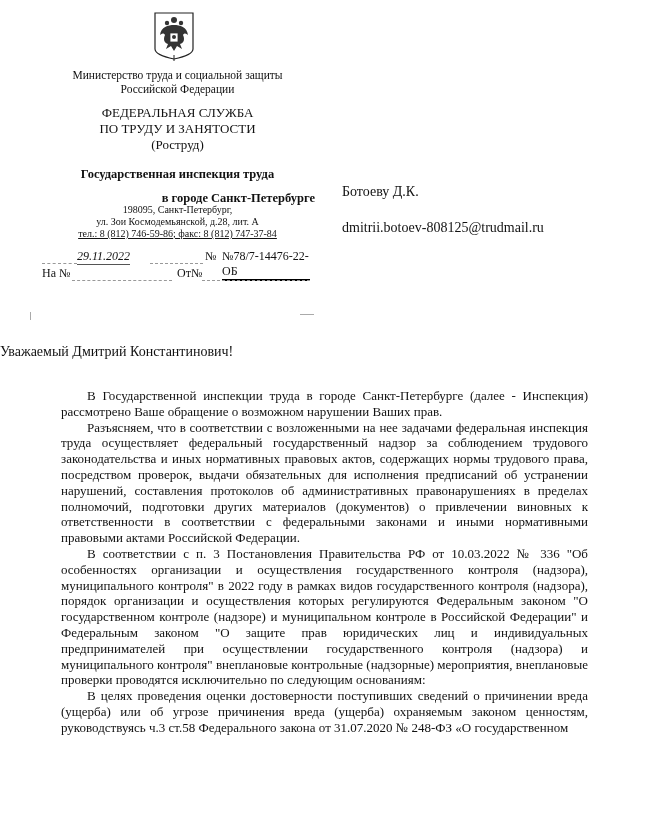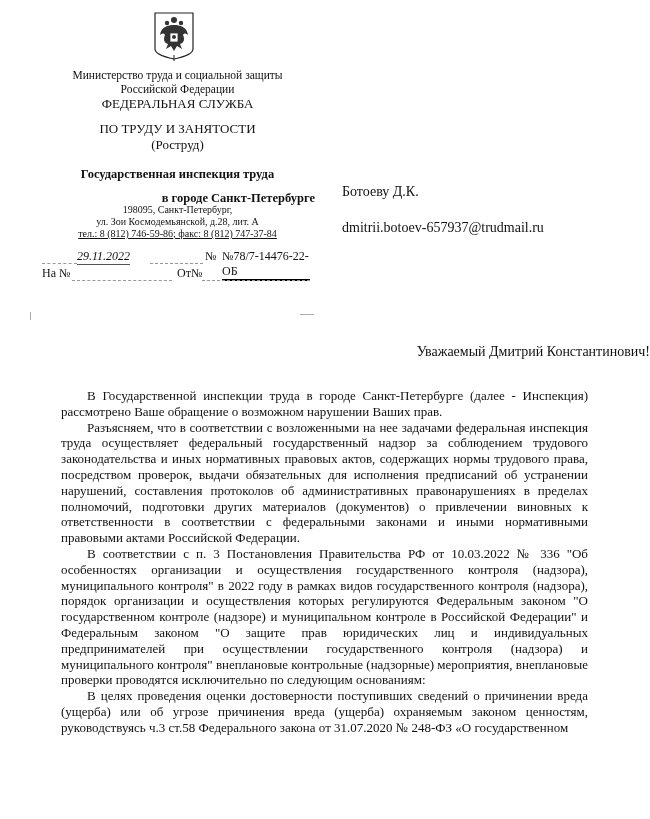--- a/index.html
+++ b/index.html
@@ -11,21 +11,21 @@
     .center { text-align: center; }
     .emblem { left: 152px; top: 11px; width: 44px; height: 50px; }
     .hdr-small { font-size: 11.5px; line-height: 14px; left: 40px; width: 275px; }
     .hdr-fed { font-size: 13px; line-height: 16px; left: 40px; width: 275px; }
     .hdr-bold { font-size: 12.5px; line-height: 16px; font-weight: bold; left: 40px; width: 275px; }
     .hdr-addr { font-size: 10px; line-height: 12.5px; left: 40px; width: 275px; }
     .underline { text-decoration: underline; }
     .recipient { font-size: 14px; left: 342px; }
     .date-row { top: 249px; left: 40px; width: 270px; height: 16px; font-size: 12px; }
     .dots { position: absolute; border-bottom: 1px dashed #999; height: 0; }
-    .salutation { top: 344px; left: 0; width: 650px; text-align: right; font-size: 14px; }
+    .salutation { top: 344px; left: 0; width: 650px; text-align: left; font-size: 14px; }
     .body-text {
       position: absolute; left: 61px; width: 527px; top: 388px;
       font-size: 13px; line-height: 15.8px; text-align: justify;
     }
     .body-text p { margin: 0; text-indent: 26px; }
     .speck { position: absolute; width: 2px; height: 2px; background: #aaa; }
   </style>
 </head>
 <body>
 
@@ -40,21 +40,21 @@
       <path d="M22 14 C16 14 9 16 8 24 C10 22 12 22 13 24 C11 28 12 32 16 33 L14 38 L19 35 L22 40 L25 35 L30 38 L28 33 C32 32 33 28 31 24 C32 22 34 22 36 24 C35 16 28 14 22 14 Z"></path>
     </g>
     <rect x="18" y="22" width="8" height="9" fill="#fff" stroke="#333" stroke-width="0.8"></rect>
     <circle cx="22" cy="26" r="2" fill="#333"></circle>
   </svg>
 </div>
 
 <div class="abs hdr-small center" style="top:68px;">Министерство труда и социальной защиты</div>
 <div class="abs hdr-small center" style="top:82px;">Российской Федерации</div>
 
-<div class="abs hdr-fed center" style="top:96px;">ФЕДЕРАЛЬНАЯ СЛУЖБА</div>
+<div class="abs hdr-fed center" style="top:105px;">ФЕДЕРАЛЬНАЯ СЛУЖБА</div>
 <div class="abs hdr-fed center" style="top:121px;">ПО ТРУДУ И ЗАНЯТОСТИ</div>
 <div class="abs hdr-fed center" style="top:137px;">(Роструд)</div>
 
 <div class="abs hdr-bold center" style="top:166px;">Государственная инспекция труда</div>
 <div class="abs hdr-bold center" style="top:190px;text-align:right;">в городе Санкт-Петербурге</div>
 
 <div class="abs hdr-addr center" style="top:204px;">198095, Санкт-Петербург,</div>
 <div class="abs hdr-addr center" style="top:216px;">ул. Зои Космодемьянской, д.28, лит. А</div>
 <div class="abs hdr-addr center underline" style="top:228px;">тел.: 8 (812) 746-59-86; факс: 8 (812) 747-37-84</div>
 
@@ -66,21 +66,21 @@
   <span class="abs" style="left:182px; top:0; border-bottom:2px solid #000000;">№78/7-14476-22-ОБ</span>
 </div>
 <div class="abs" style="top:266px; left:42px; width:270px; height:16px; font-size:12px;">
   <span class="abs" style="left:0; top:0;">На №</span>
   <div class="dots" style="left:30px; width:100px; top:14px;"></div>
   <span class="abs" style="left:135px; top:0;">От№</span>
   <div class="dots" style="left:160px; width:108px; top:14px;"></div>
 </div>
 
 <div class="abs recipient" style="top:184px;">Ботоеву Д.К.</div>
-<div class="abs recipient" style="top:220px;">dmitrii.botoev-657937@trudmail.ru</div>
+<div class="abs recipient" style="top:220px;">dmitrii.botoev-808125@trudmail.ru</div>
 
 <div class="speck" style="left:300px; top:314px; width:14px; height:1px;"></div>
 <div class="speck" style="left:30px; top:312px; width:1px; height:8px;"></div>
 
 <div class="abs salutation">Уважаемый Дмитрий Константинович!</div>
 
 <div class="body-text">
   <p>В Государственной инспекции труда в городе Санкт-Петербурге (далее - Инспекция) рассмотрено Ваше обращение о возможном нарушении Ваших прав.</p>
   <p>Разъясняем, что в соответствии с возложенными на нее задачами федеральная инспекция труда осуществляет федеральный государственный надзор за соблюдением трудового законодательства и иных нормативных правовых актов, содержащих нормы трудового права, посредством проверок, выдачи обязательных для исполнения предписаний об устранении нарушений, составления протоколов об административных правонарушениях в пределах полномочий, подготовки других материалов (документов) о привлечении виновных к ответственности в соответствии с федеральными законами и иными нормативными правовыми актами Российской Федерации.</p>
   <p>В соответствии с п. 3 Постановления Правительства РФ от 10.03.2022 № 336 "Об особенностях организации и осуществления государственного контроля (надзора), муниципального контроля" в 2022 году в рамках видов государственного контроля (надзора), порядок организации и осуществления которых регулируются Федеральным законом "О государственном контроле (надзоре) и муниципальном контроле в Российской Федерации" и Федеральным законом "О защите прав юридических лиц и индивидуальных предпринимателей при осуществлении государственного контроля (надзора) и муниципального контроля" внеплановые контрольные (надзорные) мероприятия, внеплановые проверки проводятся исключительно по следующим основаниям:</p>

